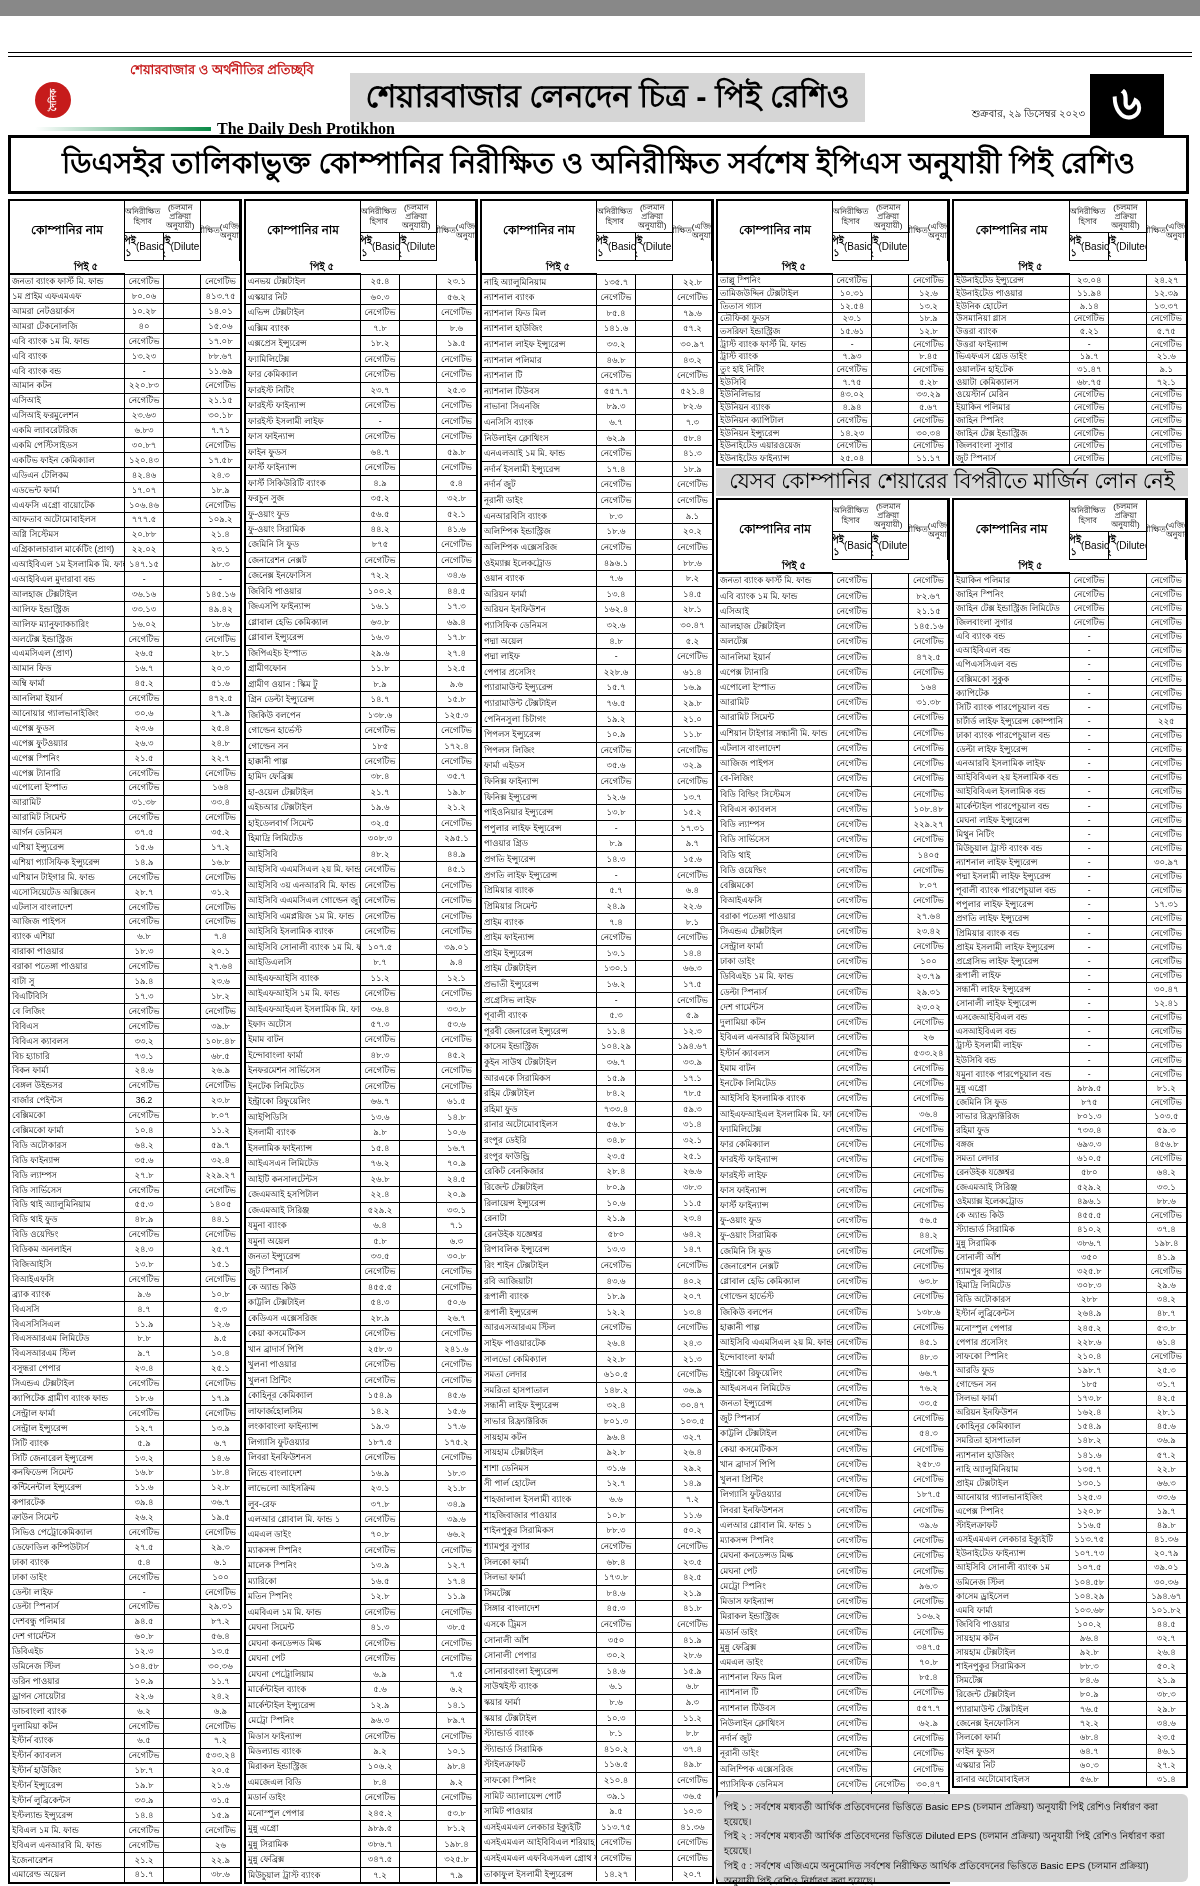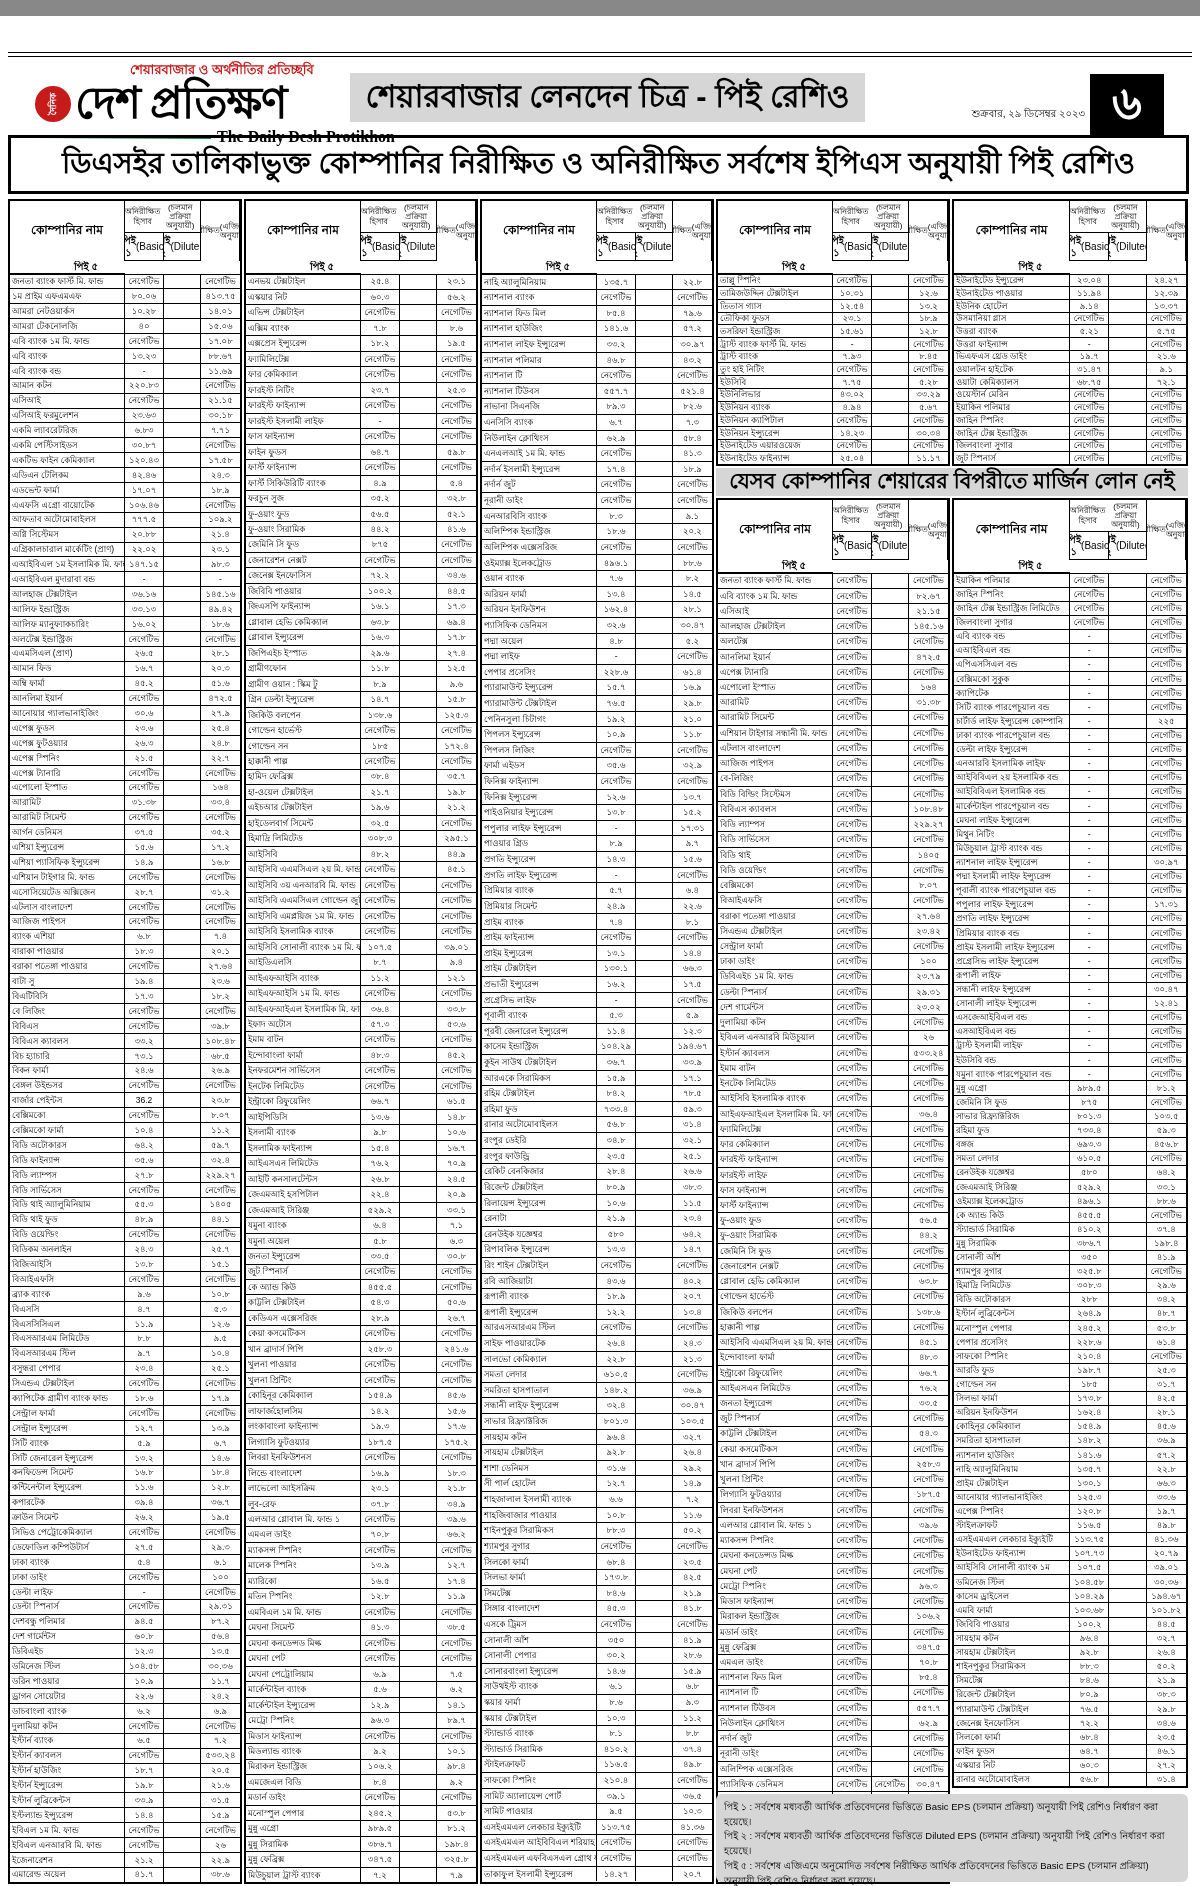--- a/index.html
+++ b/index.html
@@ -57,41 +57,40 @@
 
   #t1{left:8px;top:183px;width:234px;height:1685px;}
   #t2{left:244px;top:183px;width:234px;height:1685px;}
   #t3{left:480px;top:183px;width:234px;height:1685px;}
   #t4{left:716px;top:183px;width:234px;height:267px;}
   #t5{left:952px;top:183px;width:236px;height:267px;}
   #m1{left:716px;top:482px;width:234px;height:1386px;}
   #m2{left:952px;top:482px;width:236px;height:1290px;}
 
   .margin-band{position:absolute;left:716px;top:452px;width:472px;height:28px;background:#d6d6d6;
-               display:flex;align-items:center;justify-content:center;font-size:21px;font-weight:bold;
+               display:flex;align-items:center;justify-content:center;font-size:21px;font-weight:normal;
                white-space:nowrap;}
 
   .footnote{position:absolute;left:716px;top:1778px;width:472px;height:88px;background:#d6d6d6;
             box-sizing:border-box;padding:6px 8px;font-size:9.5px;line-height:1.55;border-radius:6px;}
 </style>
 </head>
 <body>
 
 <div class="page">
   <div class="toprule"></div>
   <div class="toprule2"></div>
 
   <header>
     <div class="masthead">
       <div class="tagline">শেয়ারবাজার ও অর্থনীতির প্রতিচ্ছবি</div>
       <div class="logo-row">
         <span class="logo-badge">
           <span>দৈনিক</span>
         </span>
-        <span class="logo-text">দেশ প্রতিক্ষণ</span>
       </div>
       <div class="logo-sub">
         <span class="green-line"></span>
         <span class="logo-sub-text">The Daily Desh Protikhon</span>
       </div>
     </div>
     <div class="title-band">শেয়ারবাজার লেনদেন চিত্র - পিই রেশিও</div>
     <div class="date-line">শুক্রবার, ২৯ ডিসেম্বর ২০২৩</div>
     <div class="page-num">৬</div>
   </header>

